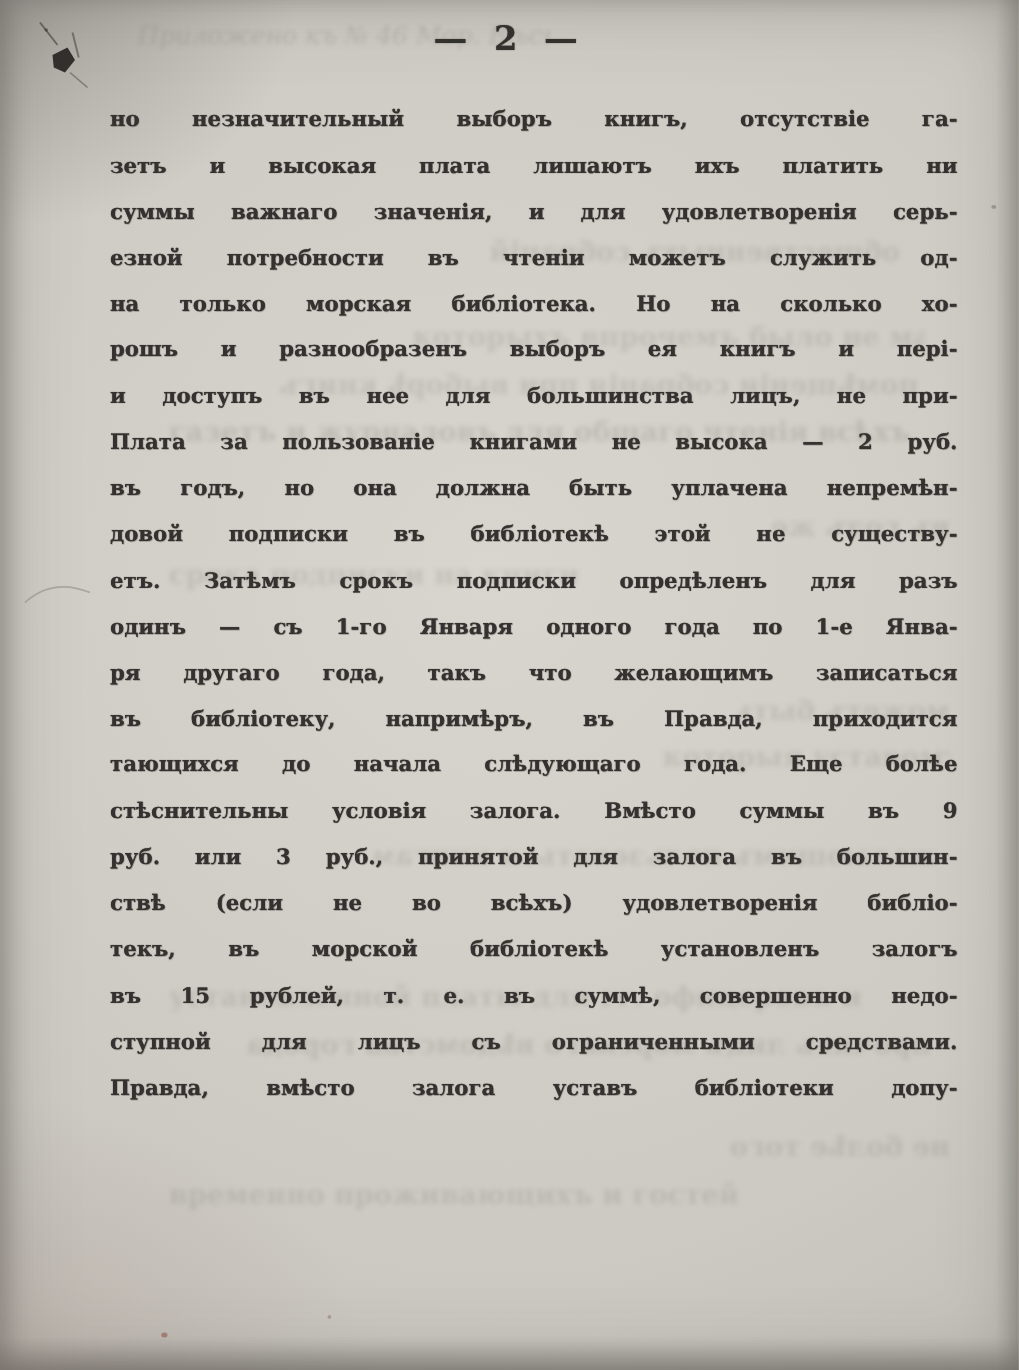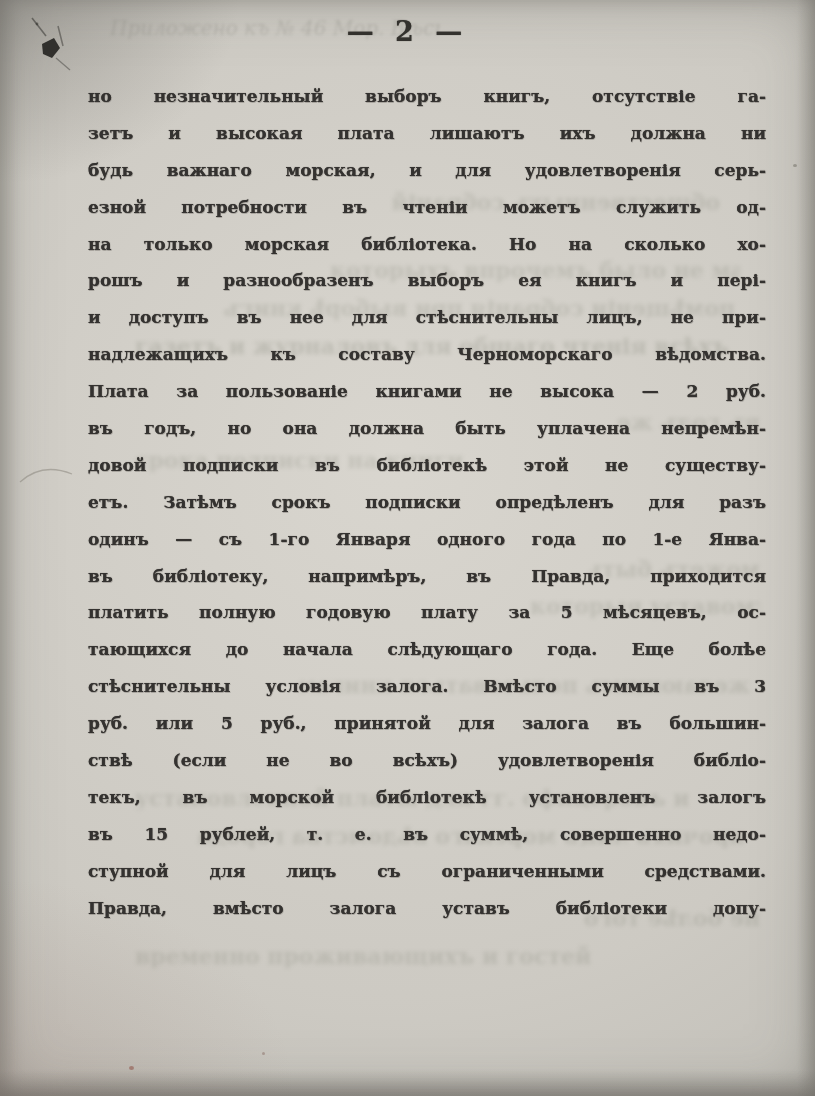--- a/index.html
+++ b/index.html
@@ -113,37 +113,36 @@
     <line x1="34" y1="46" x2="48" y2="58" stroke="#2a2926" stroke-width="1.3" opacity="0.4"></line>
     <circle cx="15" cy="12" r="1.4" fill="#2a2926" opacity="0.5"></circle>
   </svg>
 
   <svg id="scratch" width="80" height="60" viewBox="0 0 80 60">
     <path d="M6,32 q 22,-20 52,-8" fill="none" stroke="#8a877e" stroke-width="1.3" opacity="0.55"></path>
   </svg>
 
   <div id="textblock">
     <div class="line">но незначительный выборъ книгъ, отсутствіе га-</div>
-    <div class="line">зетъ и высокая плата лишаютъ ихъ должна ни</div>
-    <div class="line">будь важнаго морская, и для удовлетворенія серь-</div>
+    <div class="line">зетъ и высокая плата лишаютъ ихъ платить ни</div>
+    <div class="line">суммы важнаго значенія, и для удовлетворенія серь-</div>
     <div class="line">езной потребности въ чтеніи можетъ служить од-</div>
     <div class="line">на только морская библіотека. Но на сколько хо-</div>
     <div class="line">рошъ и разнообразенъ выборъ ея книгъ и пері-</div>
-    <div class="line">и доступъ въ нее для стѣснительны лицъ, не при-</div>
-    <div class="line">надлежащихъ къ составу Черноморскаго вѣдомства.</div>
+    <div class="line">и доступъ въ нее для большинства лицъ, не при-</div>
     <div class="line">Плата за пользованіе книгами не высока — 2 руб.</div>
     <div class="line">въ годъ, но она должна быть уплачена непремѣн-</div>
     <div class="line">довой подписки въ библіотекѣ этой не существу-</div>
     <div class="line">етъ. Затѣмъ срокъ подписки опредѣленъ для разъ</div>
     <div class="line">одинъ — съ 1-го Января одного года по 1-е Янва-</div>
+    <div class="line">ря другаго года, такъ что желающимъ записаться</div>
     <div class="line">въ библіотеку, напримѣръ, въ Правда, приходится</div>
-    <div class="line">платить полную годовую плату за 5 мѣсяцевъ, ос-</div>
     <div class="line">тающихся до начала слѣдующаго года. Еще болѣе</div>
-    <div class="line">стѣснительны условія залога. Вмѣсто суммы въ 3</div>
-    <div class="line">руб. или 5 руб., принятой для залога въ большин-</div>
+    <div class="line">стѣснительны условія залога. Вмѣсто суммы въ 9</div>
+    <div class="line">руб. или 3 руб., принятой для залога въ большин-</div>
     <div class="line">ствѣ (если не во всѣхъ) удовлетворенія библіо-</div>
     <div class="line">текъ, въ морской библіотекѣ установленъ залогъ</div>
     <div class="line">въ 15 рублей, т. е. въ суммѣ, совершенно недо-</div>
     <div class="line">ступной для лицъ съ ограниченными средствами.</div>
     <div class="line">Правда, вмѣсто залога уставъ библіотеки допу-</div>
   </div>
 
   <div class="speck" id="speck-1"></div>
   <div class="speck" id="speck-2"></div>
   <div class="speck" id="speck-3"></div>

